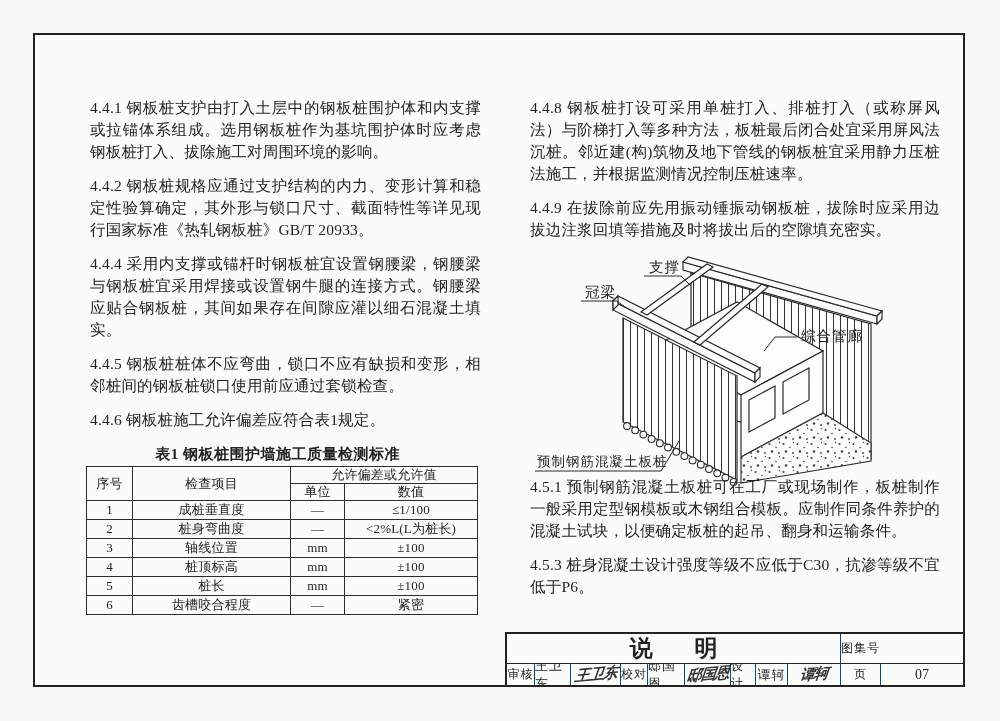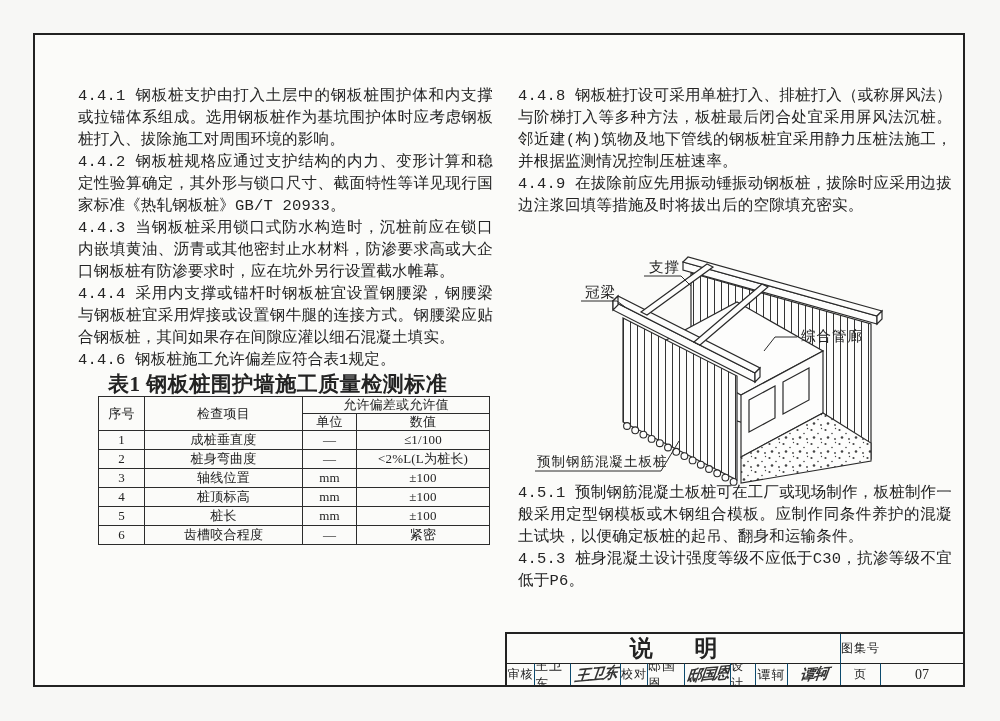--- a/index.html
+++ b/index.html
@@ -9,28 +9,28 @@
     font-family:"Liberation Serif","DejaVu Serif",serif;
     color:#232323;
     -webkit-font-smoothing:antialiased;
   }
   .frame{
     position:absolute;left:33px;top:33px;width:928px;height:650px;
     border:2px solid #222;background:#fbfbf9;
   }
   
   .col{position:absolute;font-size:15.5px;line-height:22px;text-align:justify;letter-spacing:.2px;}
-  .col p{margin:0;font-family:Liberation Mono, monospace;}
+  .col p{margin:12px;}
   .col-left{left:43px;top:50px;width:415px;}
   .col-right-top{left:483px;top:50px;width:434px;}
-  .col-right-bottom{left:483px;top:447px;width:434px;}
+  .col-right-bottom{left:483px;top:429px;width:434px;}
   .sec-head{font-weight:bold;}
   
-  .tbl-title{font-weight:bold;text-align:center;width:395px;margin:2px 0 1px 2px;font-size:21px;letter-spacing:.5px;}
-  table.qtable{border-collapse:collapse;table-layout:fixed;width:391px;margin-left:20px;font-size:13px;}
+  .tbl-title{font-weight:bold;text-align:center;width:395px;margin:2px 0 1px 2px;font-size:15px;letter-spacing:.5px;}
+  table.qtable{border-collapse:collapse;table-layout:fixed;width:391px;margin-left:8px;font-size:13px;}
   table.qtable th,table.qtable td{
     border:1px solid #2c2c2c;text-align:center;vertical-align:middle;
     padding:0;height:18px;font-weight:normal;line-height:16px;
   }
   table.qtable th{height:16px;}
   
   .figure{position:absolute;left:494px;top:210px;}
   .figure text{font-size:14.5px;fill:#222;letter-spacing:1px;}
   .figure .lbl-small{font-size:13.5px;}
   .figure .ln{stroke:#2a2a2a;stroke-width:1;fill:none;}
@@ -57,22 +57,22 @@
   .sig{font-style:italic;font-weight:bold;transform:rotate(-5deg) skewX(-12deg);font-size:15px;opacity:.92;letter-spacing:-1px;}
 </style>
 </head>
 <body>
 
 <div class="frame">
 
   <div class="col col-left">
     <p>4.4.1 钢板桩支护由打入土层中的钢板桩围护体和内支撑或拉锚体系组成。选用钢板桩作为基坑围护体时应考虑钢板桩打入、拔除施工对周围环境的影响。</p>
     <p>4.4.2 钢板桩规格应通过支护结构的内力、变形计算和稳定性验算确定，其外形与锁口尺寸、截面特性等详见现行国家标准《热轧钢板桩》GB/T 20933。</p>
-    <p>4.4.3 当钢板桩采用锁口式防水构造时，沉桩前应在锁口内嵌填黄油、沥青或其他密封止水材料，防渗要求高或大企口钢板桩有防渗要求时，应在坑外另行设置截水帷幕。</p>
     <p>4.4.4 采用内支撑或锚杆时钢板桩宜设置钢腰梁，钢腰梁与钢板桩宜采用焊接或设置钢牛腿的连接方式。钢腰梁应贴合钢板桩，其间如果存在间隙应灌以细石混凝土填实。</p>
+    <p>4.4.5 钢板桩桩体不应弯曲，锁口不应有缺损和变形，相邻桩间的钢板桩锁口使用前应通过套锁检查。</p>
     <p>4.4.6 钢板桩施工允许偏差应符合表1规定。</p>
 
     <div class="tbl-title">表1 钢板桩围护墙施工质量检测标准</div>
 
     <table class="qtable">
       <colgroup>
           <col style="width:46px">
           <col style="width:158px">
           <col style="width:54px">
           <col style="width:133px">

